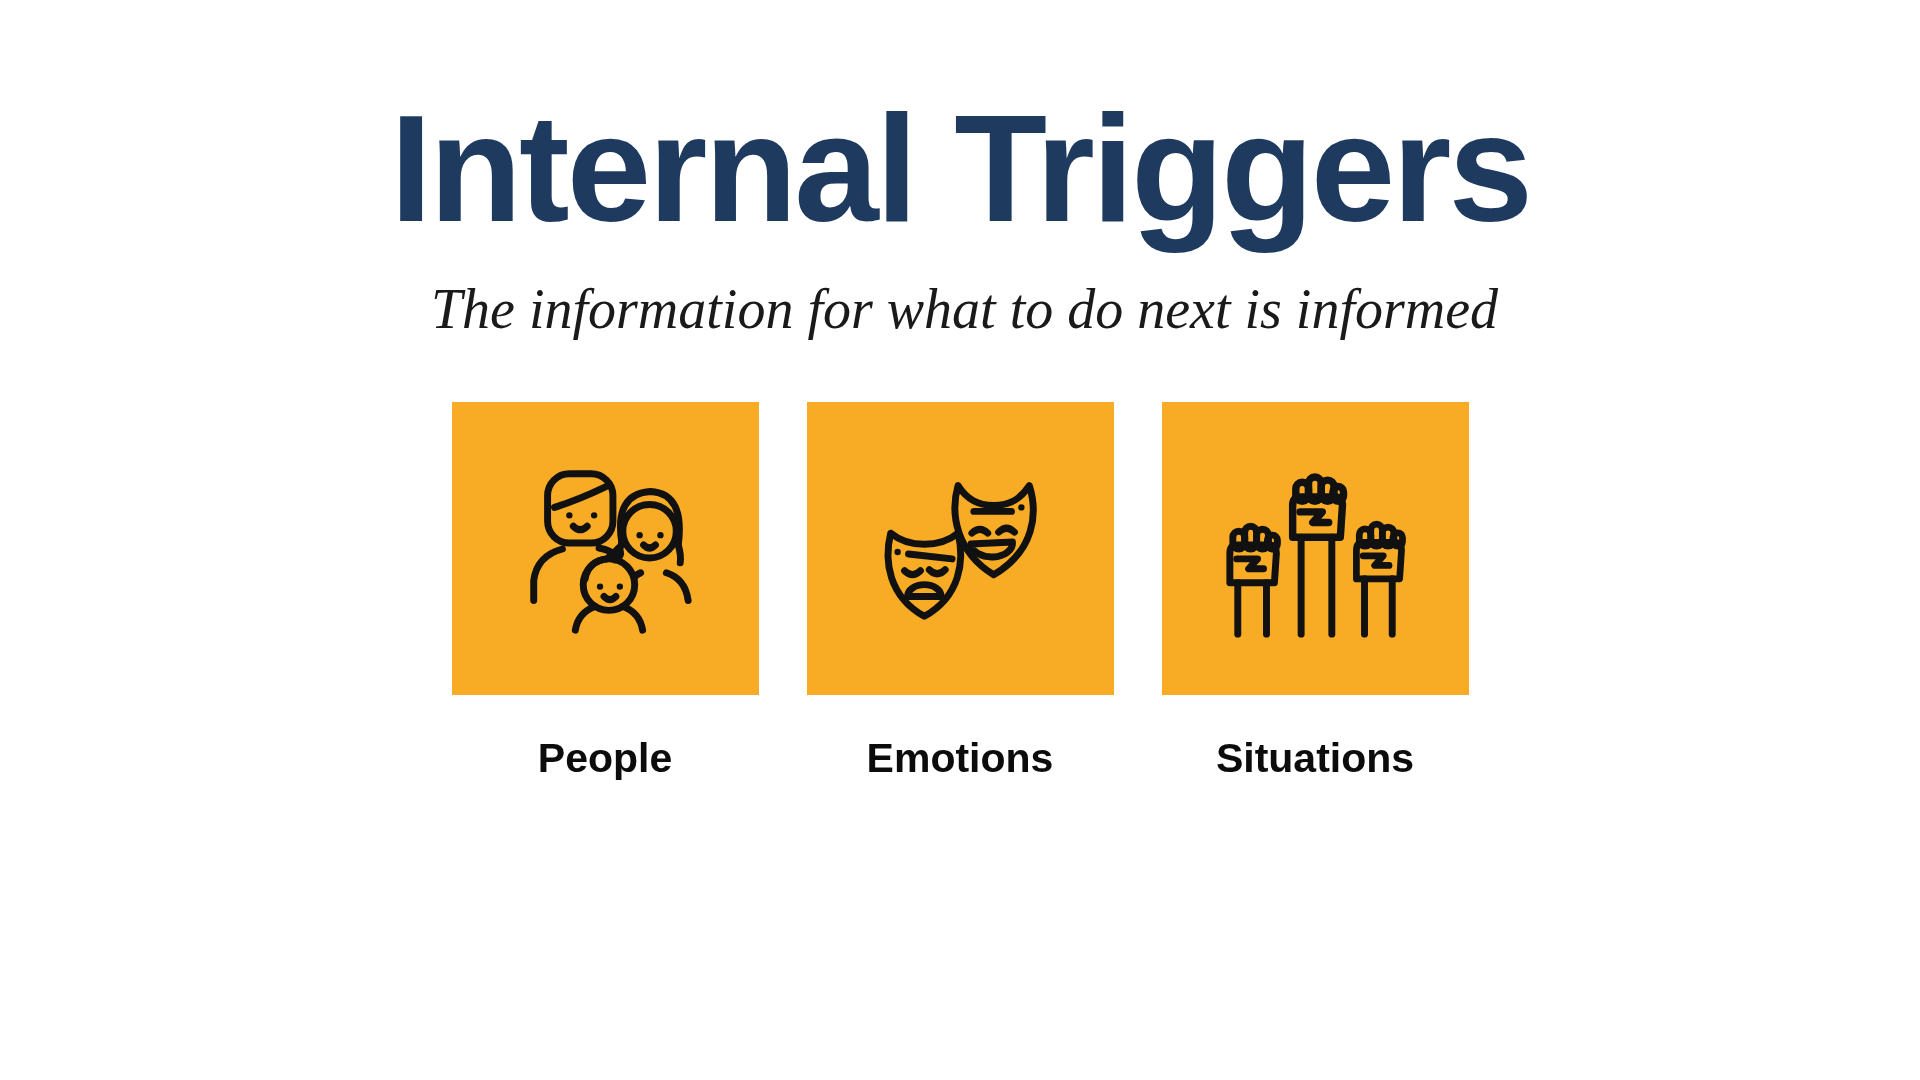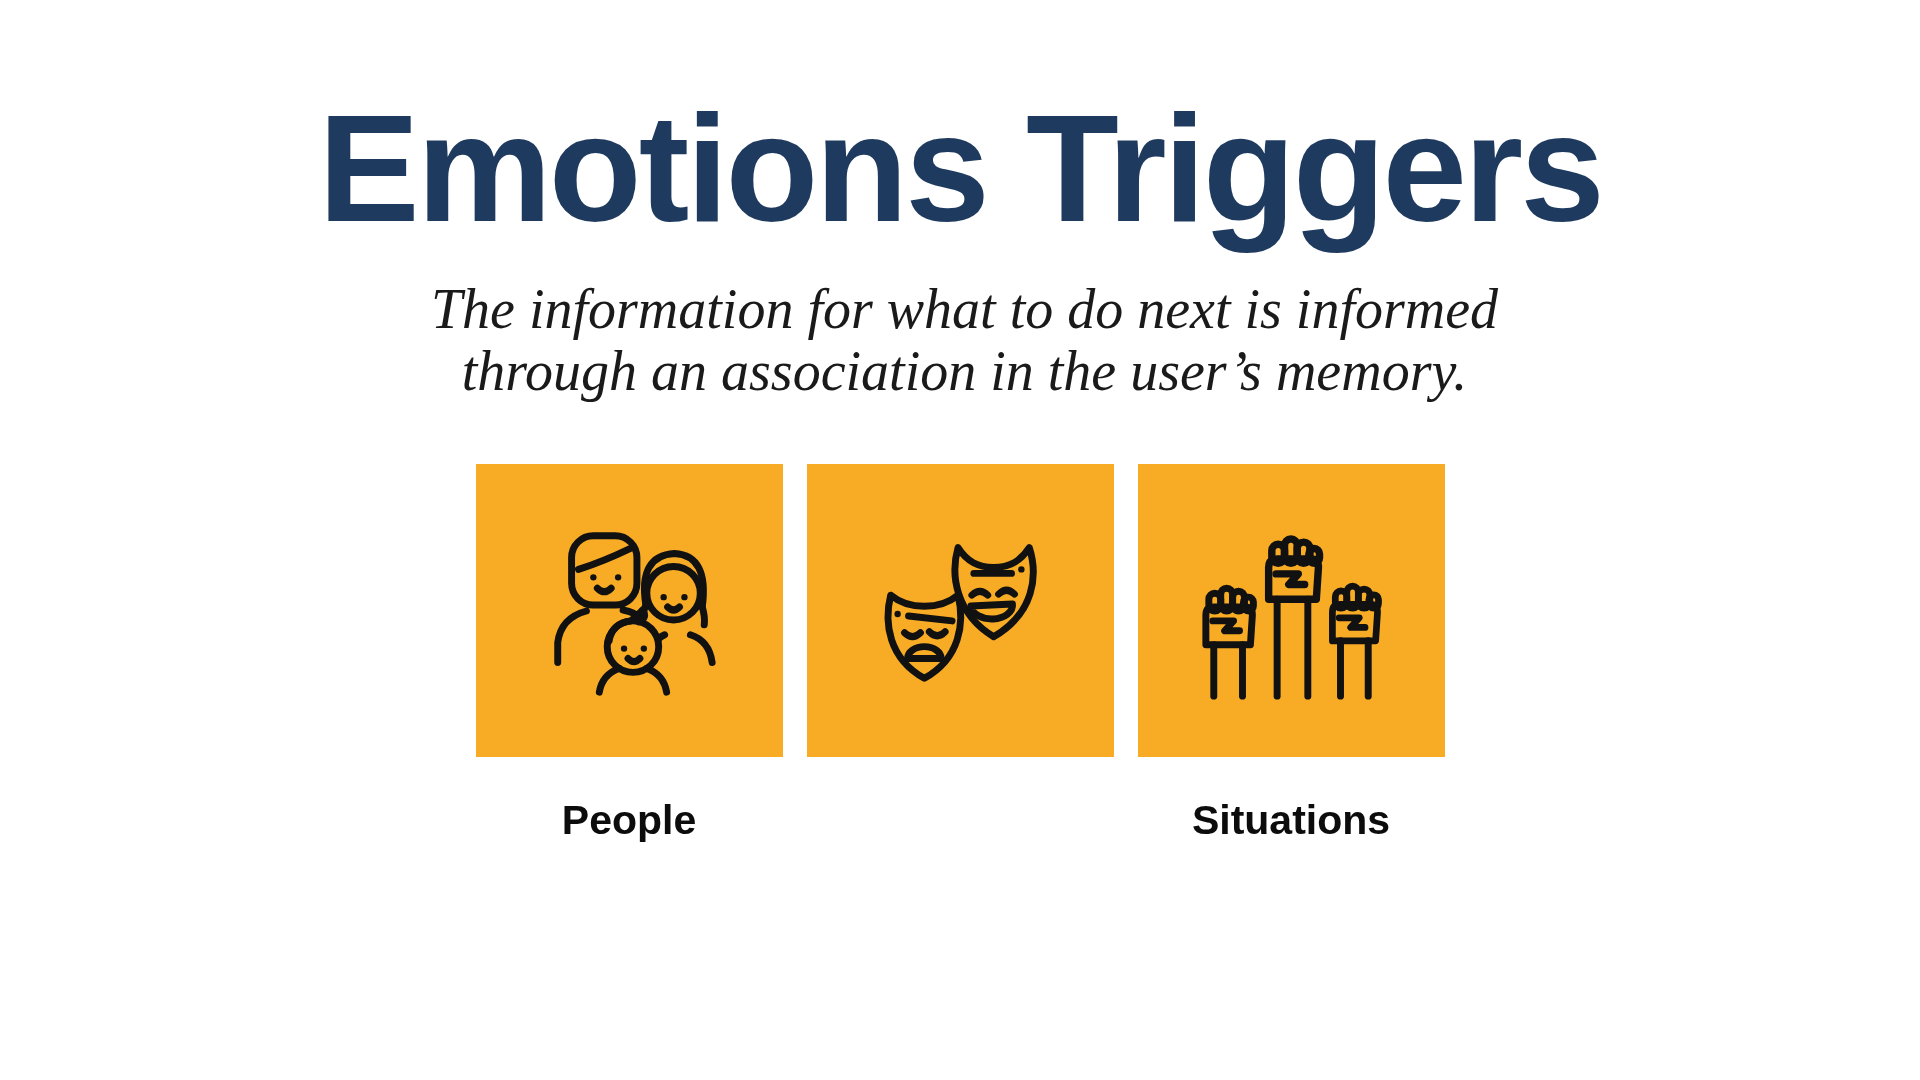--- a/index.html
+++ b/index.html
@@ -27,21 +27,21 @@
     font-family:"Liberation Serif", serif;
     font-style:italic;
     font-size:56px;
     line-height:1.11;
     color:#1A1A1A;
   }
   .subtitle .line{display:block;margin-left:9px;}
   .cards{
     display:flex;
     justify-content:center;
-    gap:24px;
+    gap:48px;
     margin-top:62px;
   }
   .card-col{
     display:flex;
     flex-direction:column;
     align-items:center;
   }
   .square{
     width:307px;height:293px;
     background:#F8AB25;
@@ -55,25 +55,24 @@
     font-size:41px;
     color:#0C0C0C;
     text-align:center;
   }
 </style>
 </head>
 <body>
 
 <div class="slide">
 
-  <h1 class="title">Emotions Triggers</h1>
+  <h1 class="title">Internal Triggers</h1>
 
   <div class="subtitle">
     <span class="line">The information for what to do next is informed</span>
-    <span class="line">through an association in the user’s memory.</span>
   </div>
 
   <div class="cards">
 
     <div class="card-col">
       <div class="square">
         <svg class="icon" viewBox="0 0 200 200" aria-hidden="true">
           <g fill="none" stroke="#111111" stroke-width="7" stroke-linecap="round" stroke-linejoin="round">
 
             <rect x="42" y="24" width="66" height="70" rx="22"></rect>
@@ -123,20 +122,21 @@
 
             <path fill="#F8AB25" d="M98,36 C107,50 118,56 134,56 C150,56 161,50 170,36 C179,64 175,102 134,126 C96,103 90,64 98,36 Z"></path>
             <path d="M114,62 L152,62"></path>
             <circle cx="162" cy="58" r="3.2" fill="#111111" stroke="none"></circle>
             <path d="M112,84 Q120,76 128,84"></path>
             <path d="M139,83 Q147,75 155,83"></path>
             <path d="M111,95 A21,14 0 0 0 153,93 Z"></path>
           </g>
         </svg>
       </div>
+      <div class="card-label">Emotions</div>
     </div>
 
     <div class="card-col">
       <div class="square">
         <svg class="icon" viewBox="0 0 200 200" aria-hidden="true">
           <defs>
             <g id="fist" fill="none" stroke="#111111" stroke-width="7" stroke-linecap="round" stroke-linejoin="round">
               <path d="M6,60 L6,30 Q6,22 14,22 L46,22 Q53,22 53,30 L51,60 Z"></path>
               <rect x="9" y="8" width="12" height="18" rx="6"></rect>
               <rect x="21" y="3" width="12" height="23" rx="6"></rect>

